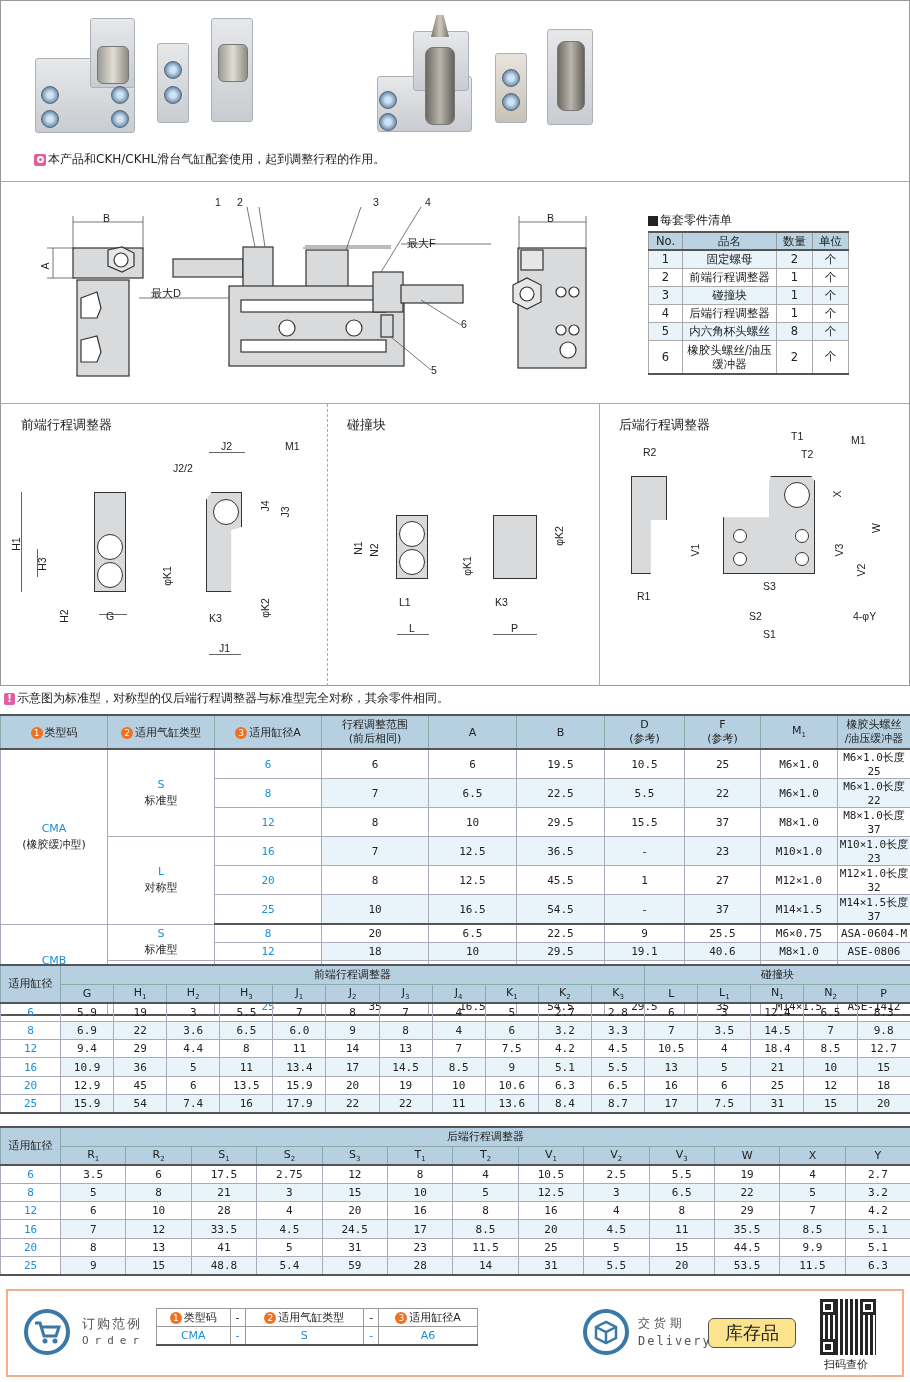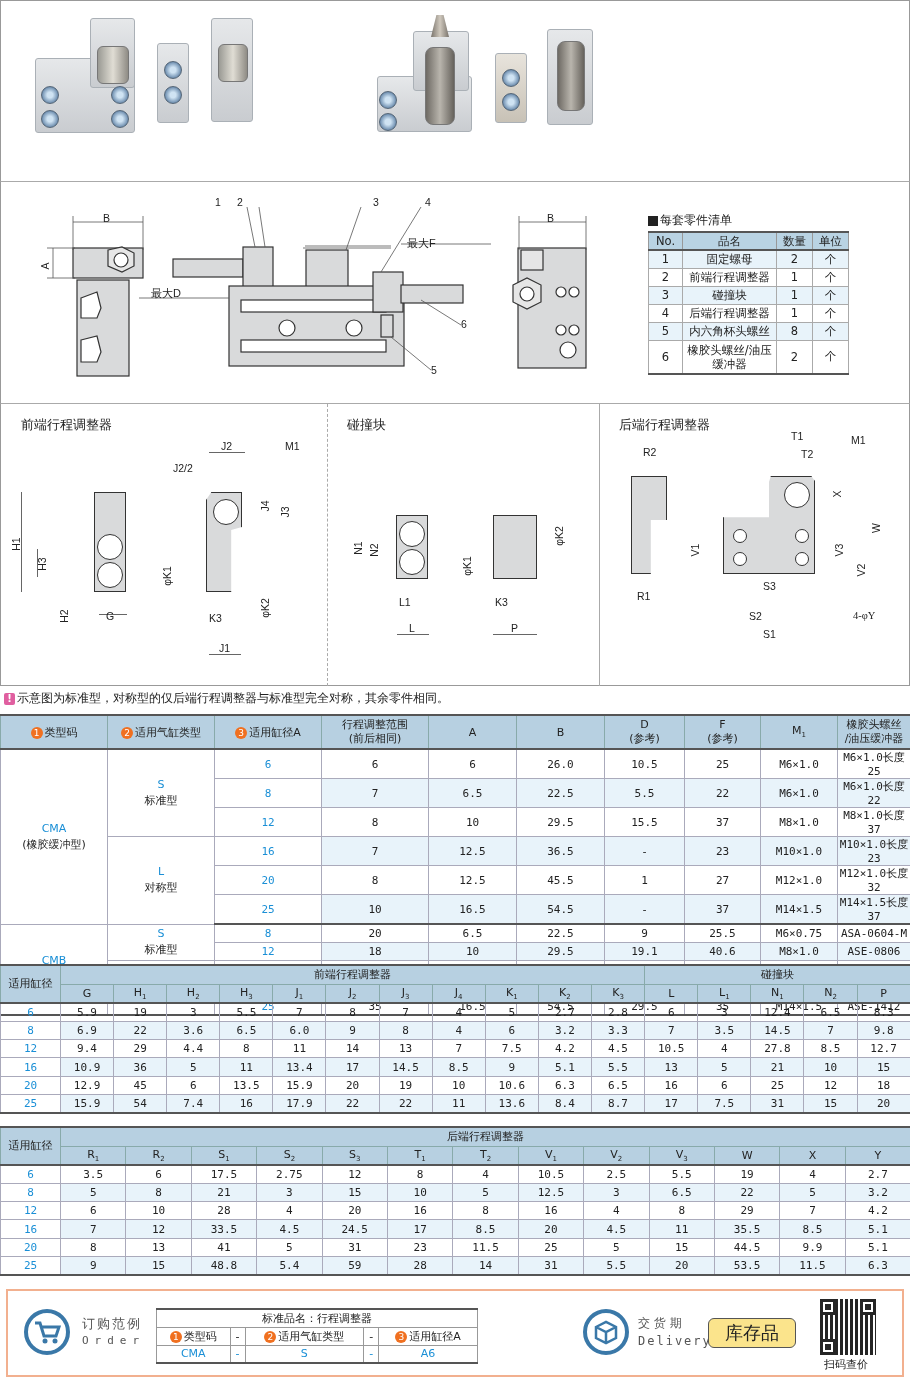--- a/index.html
+++ b/index.html
@@ -82,20 +82,24 @@
     <div class="alu" style="position:absolute;left:40px;top:20px;width:56px;height:60px;"></div>
     <div class="nut" style="left:52px;top:36px;width:30px;height:78px;border-radius:8px;background:linear-gradient(90deg,#6e6a64,#b9b5ad,#66625c);"></div>
     <div style="position:absolute;left:58px;top:4px;width:18px;height:22px;background:linear-gradient(90deg,#7a746c,#cfc8bd,#7a746c);clip-path:polygon(30% 0,70% 0,100% 100%,0 100%);"></div>
     <div class="screw" style="left:6px;top:80px;"></div>
     <div class="screw" style="left:6px;top:102px;"></div>
     <div class="alu" style="position:absolute;left:122px;top:42px;width:32px;height:70px;background:linear-gradient(180deg,#e8e4dc,#c8c2b6);"></div>
     <div class="screw" style="left:129px;top:58px;"></div>
     <div class="screw" style="left:129px;top:82px;"></div>
     <div class="alu" style="position:absolute;left:174px;top:18px;width:46px;height:96px;"></div>
     <div class="nut" style="left:184px;top:30px;width:28px;height:70px;border-radius:8px;background:linear-gradient(90deg,#6e6a64,#b9b5ad,#66625c);"></div>
+  </div>
+  <div class="note">
+    <span class="note-icon"></span>
+    <span>本产品和CKH/CKHL滑台气缸配套使用，起到调整行程的作用。</span>
   </div>
 </div>
 
 <div id="assembly">
   <svg width="640" height="222" viewBox="0 182 640 222" style="position:absolute;left:0;top:0;">
     <g fill="#d9dadb" stroke="#333" stroke-width="1.2">
 
       <rect x="72" y="248" width="70" height="30"></rect>
       <polygon points="107,250 121,247 133,253 133,266 121,272 107,266" fill="#e6e6e6"></polygon>
       <circle cx="120" cy="260" r="7" fill="#fff"></circle>
@@ -277,21 +281,21 @@
     <span class="lbl" style="left:202px;top:44px;">T2</span>
     <span class="lbl" style="left:252px;top:30px;">M1</span>
     <span class="lbl" style="left:234px;top:84px;transform:rotate(-90deg);">X</span>
     <span class="lbl" style="left:272px;top:118px;transform:rotate(-90deg);">W</span>
     <span class="lbl" style="left:90px;top:140px;transform:rotate(-90deg);">V1</span>
     <span class="lbl" style="left:234px;top:140px;transform:rotate(-90deg);">V3</span>
     <span class="lbl" style="left:256px;top:160px;transform:rotate(-90deg);">V2</span>
     <span class="lbl" style="left:164px;top:176px;">S3</span>
     <span class="lbl" style="left:150px;top:206px;">S2</span>
     <span class="lbl" style="left:164px;top:224px;">S1</span>
-    <span class="lbl" style="left:254px;top:206px;font-family:Liberation Serif, serif;">4-φY</span>
+    <span class="lbl" style="left:254px;top:206px;">4-φY</span>
   </div>
 </div>
 
 <div class="warn">
   <span class="warn-icon">!</span>
   <span>示意图为标准型，对称型的仅后端行程调整器与标准型完全对称，其余零件相同。</span>
 </div>
 
 <table class="dt" id="spec" style="left:0;top:714px;width:910px;">
   <colgroup>
@@ -323,21 +327,21 @@
     <th class="top2 bot2" style="white-space:pre-line;line-height:14px">橡胶头螺丝
 /油压缓冲器</th>
   </tr>
 
   <tr>
     <td rowspan="6" style="font-family:'DejaVu Sans',sans-serif;line-height:16px"><span class="blue">CMA</span><br><span>(橡胶缓冲型)</span></td>
     <td rowspan="3" style="font-family:'DejaVu Sans',sans-serif;line-height:16px"><span class="blue">S</span><br><span>标准型</span></td>
     <td class="blue">6</td>
         <td class="v">6</td>
         <td class="v">6</td>
-        <td class="v">26.0</td>
+        <td class="v">19.5</td>
         <td class="v">10.5</td>
         <td class="v">25</td>
         <td class="v">M6×1.0</td>
         <td class="v">M6×1.0长度25</td>
   </tr>
   <tr class="alt">
         <td class="blue">8</td>
         <td class="v">7</td>
         <td class="v">6.5</td>
         <td class="v">22.5</td>
@@ -519,21 +523,21 @@
         <td class="v">8</td>
         <td class="v">11</td>
         <td class="v">14</td>
         <td class="v">13</td>
         <td class="v">7</td>
         <td class="v">7.5</td>
         <td class="v">4.2</td>
         <td class="v">4.5</td>
         <td class="v">10.5</td>
         <td class="v">4</td>
-        <td class="v">27.8</td>
+        <td class="v">18.4</td>
         <td class="v">8.5</td>
         <td class="v">12.7</td>
       </tr>
   <tr class="alt">
         <td class="blue">16</td>
         <td class="v">10.9</td>
         <td class="v">36</td>
         <td class="v">5</td>
         <td class="v">11</td>
         <td class="v">13.4</td>
@@ -719,23 +723,20 @@
     <svg width="28" height="26" viewBox="0 0 28 26">
         <path d="M2 4h5l4 13h12l3-9H9" stroke="#3a78a8" stroke-width="3" fill="none"></path>
         <circle cx="12" cy="22" r="2.5" fill="#3a78a8"></circle>
         <circle cx="22" cy="22" r="2.5" fill="#3a78a8"></circle>
       </svg>
   </div>
   <div style="position:absolute;left:74px;top:24px;font-size:13px;color:#555;letter-spacing:2px;">订购范例</div>
   <div style="position:absolute;left:74px;top:43px;font-size:11px;color:#555;letter-spacing:6px;font-family:'DejaVu Sans Mono',monospace;">Order</div>
   <table class="ot" style="left:148px;top:17px;width:322px;">
     <tbody>
-        <tr>
-          <td colspan="5" style="border-top:2px solid #555">标准品名：行程调整器</td>
-        </tr>
     <tr>
       <td><span class="num">1</span><span>类型码</span></td>
       <td>-</td>
       <td><span class="num">2</span><span>适用气缸类型</span></td>
       <td>-</td>
       <td><span class="num">3</span><span>适用缸径A</span></td>
     </tr>
     <tr style="color:#1a8fd6">
       <td style="border-bottom:2px solid #555">CMA</td>
       <td style="border-bottom:2px solid #555">-</td>

